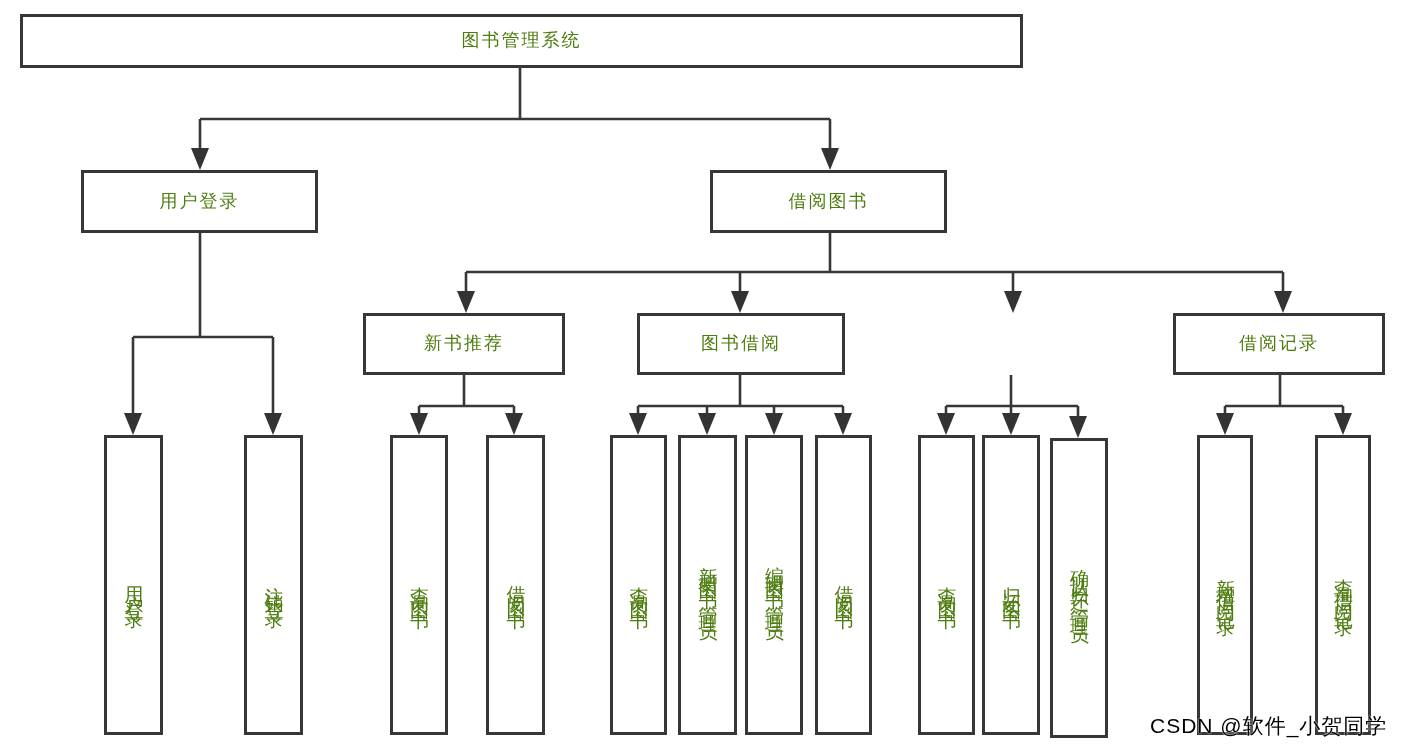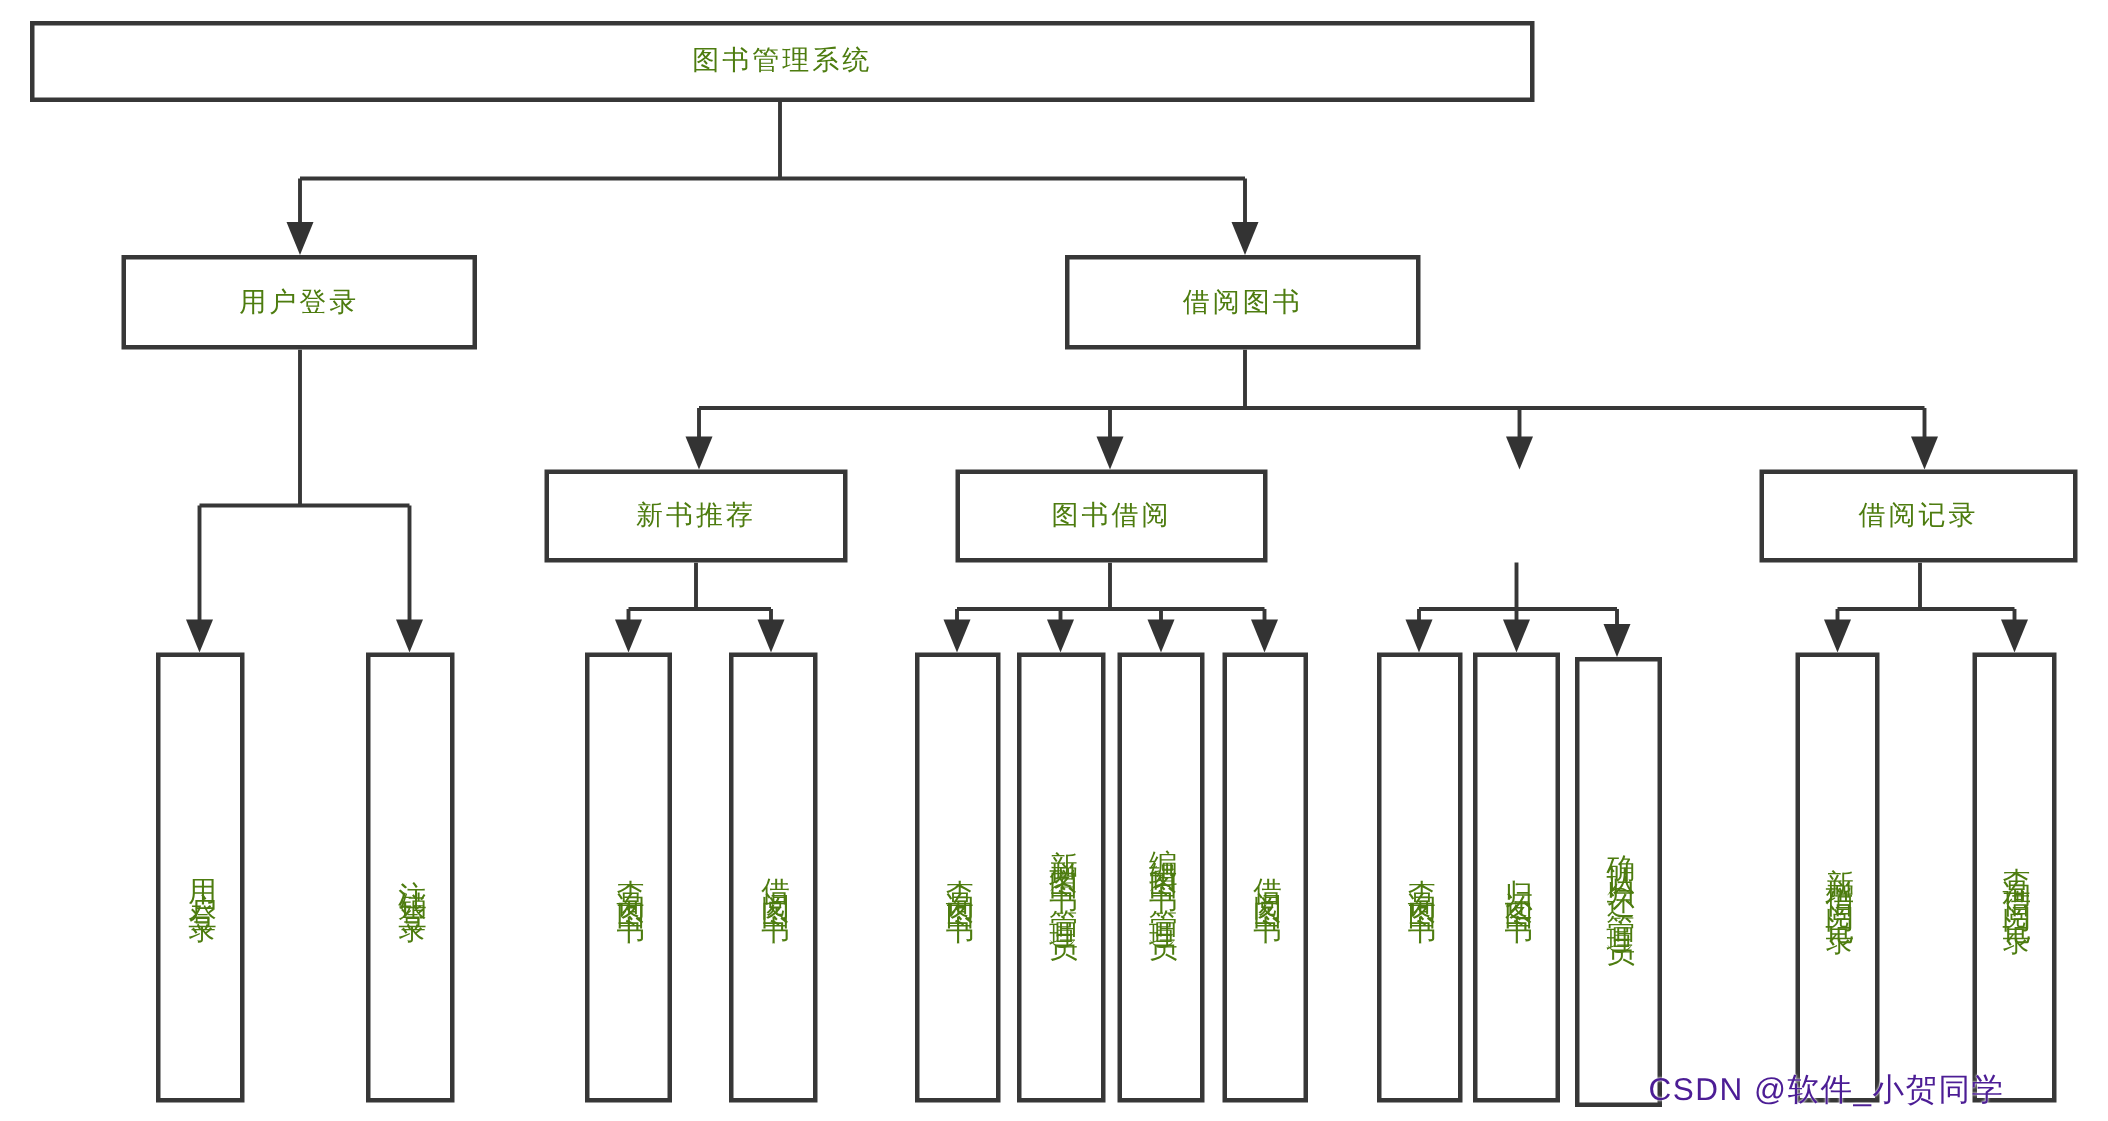--- a/index.html
+++ b/index.html
@@ -28,23 +28,23 @@
     writing-mode:vertical-rl;
     letter-spacing:8px;
     font-size:19px;
     padding-top:4px;
   }
   #wires{position:absolute;left:0;top:0;width:1405px;height:747px;pointer-events:none;}
   #wires line{stroke:#373737;stroke-width:2.6;}
   #wires polygon{fill:#333333;}
   .watermark{
     position:absolute;
-    left:1099px;top:712px;
+    left:1150px;top:712px;
     font-size:21px;
-    color:#4c1d95;
+    color:#000000;
     letter-spacing:1px;
     text-shadow:0 0 2px #ffffff,0 0 1px #ffffff;
     white-space:nowrap;
   }
 </style>
 </head>
 <body>
 
 <div id="canvas">
 

